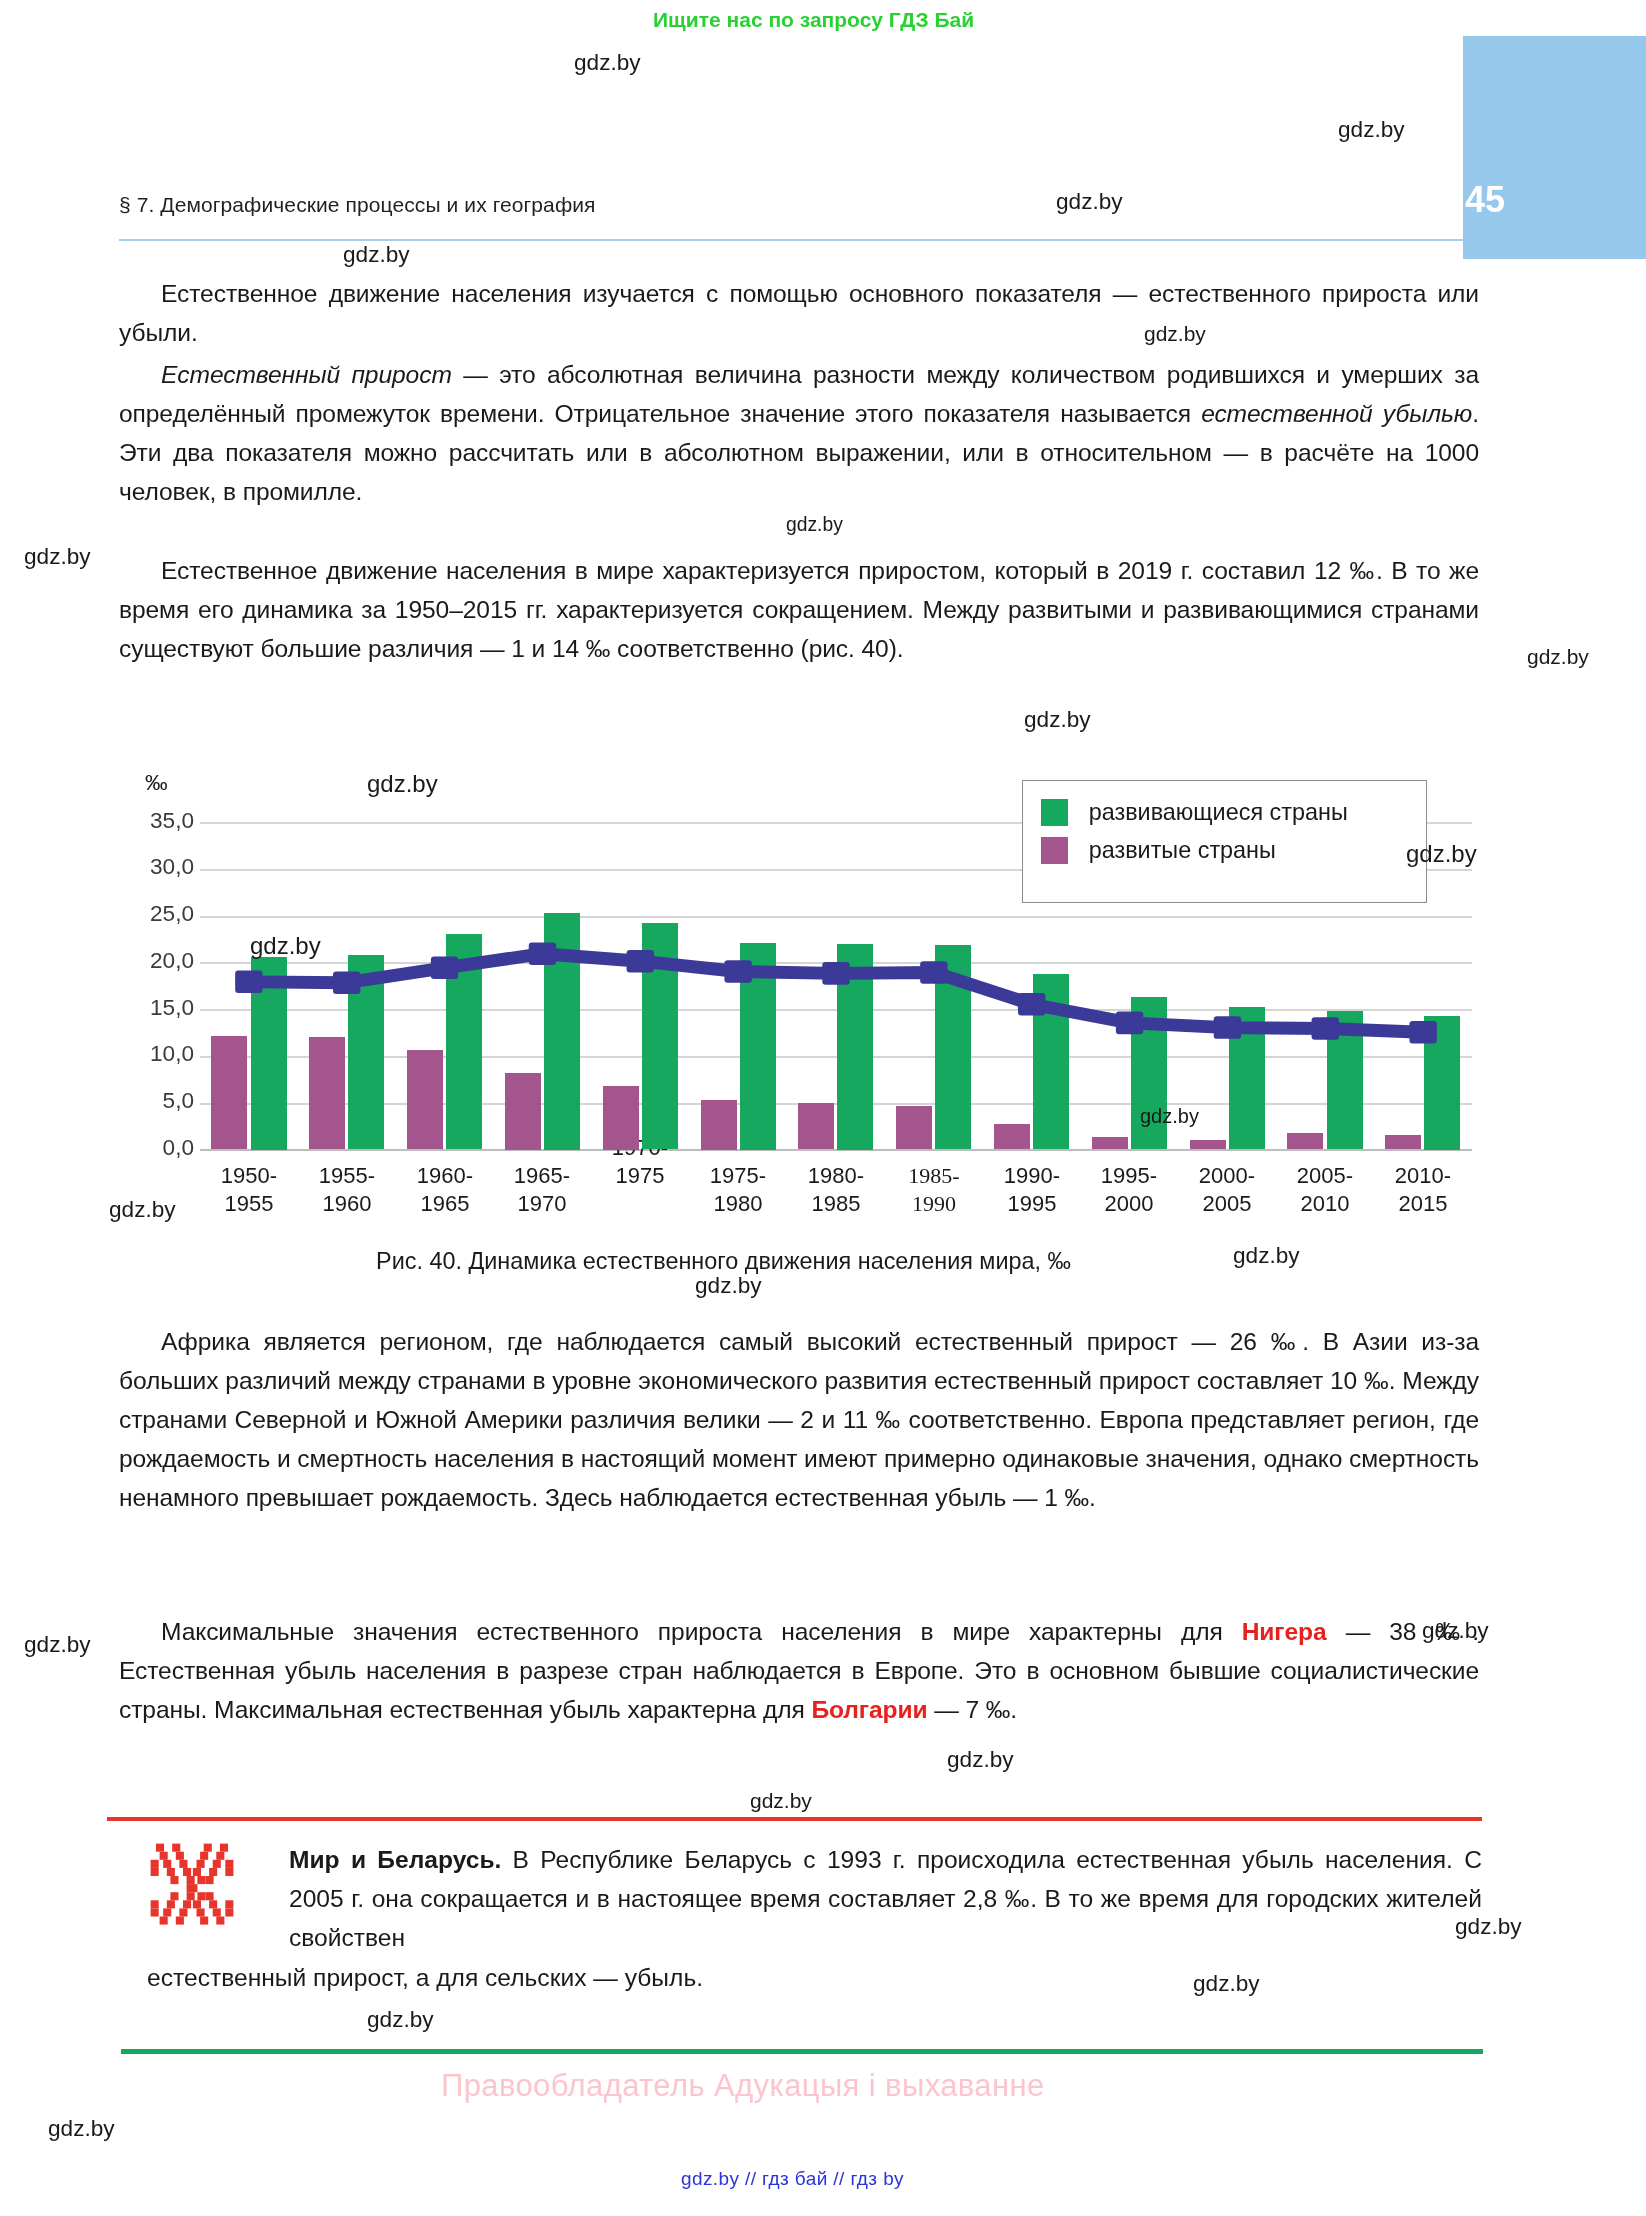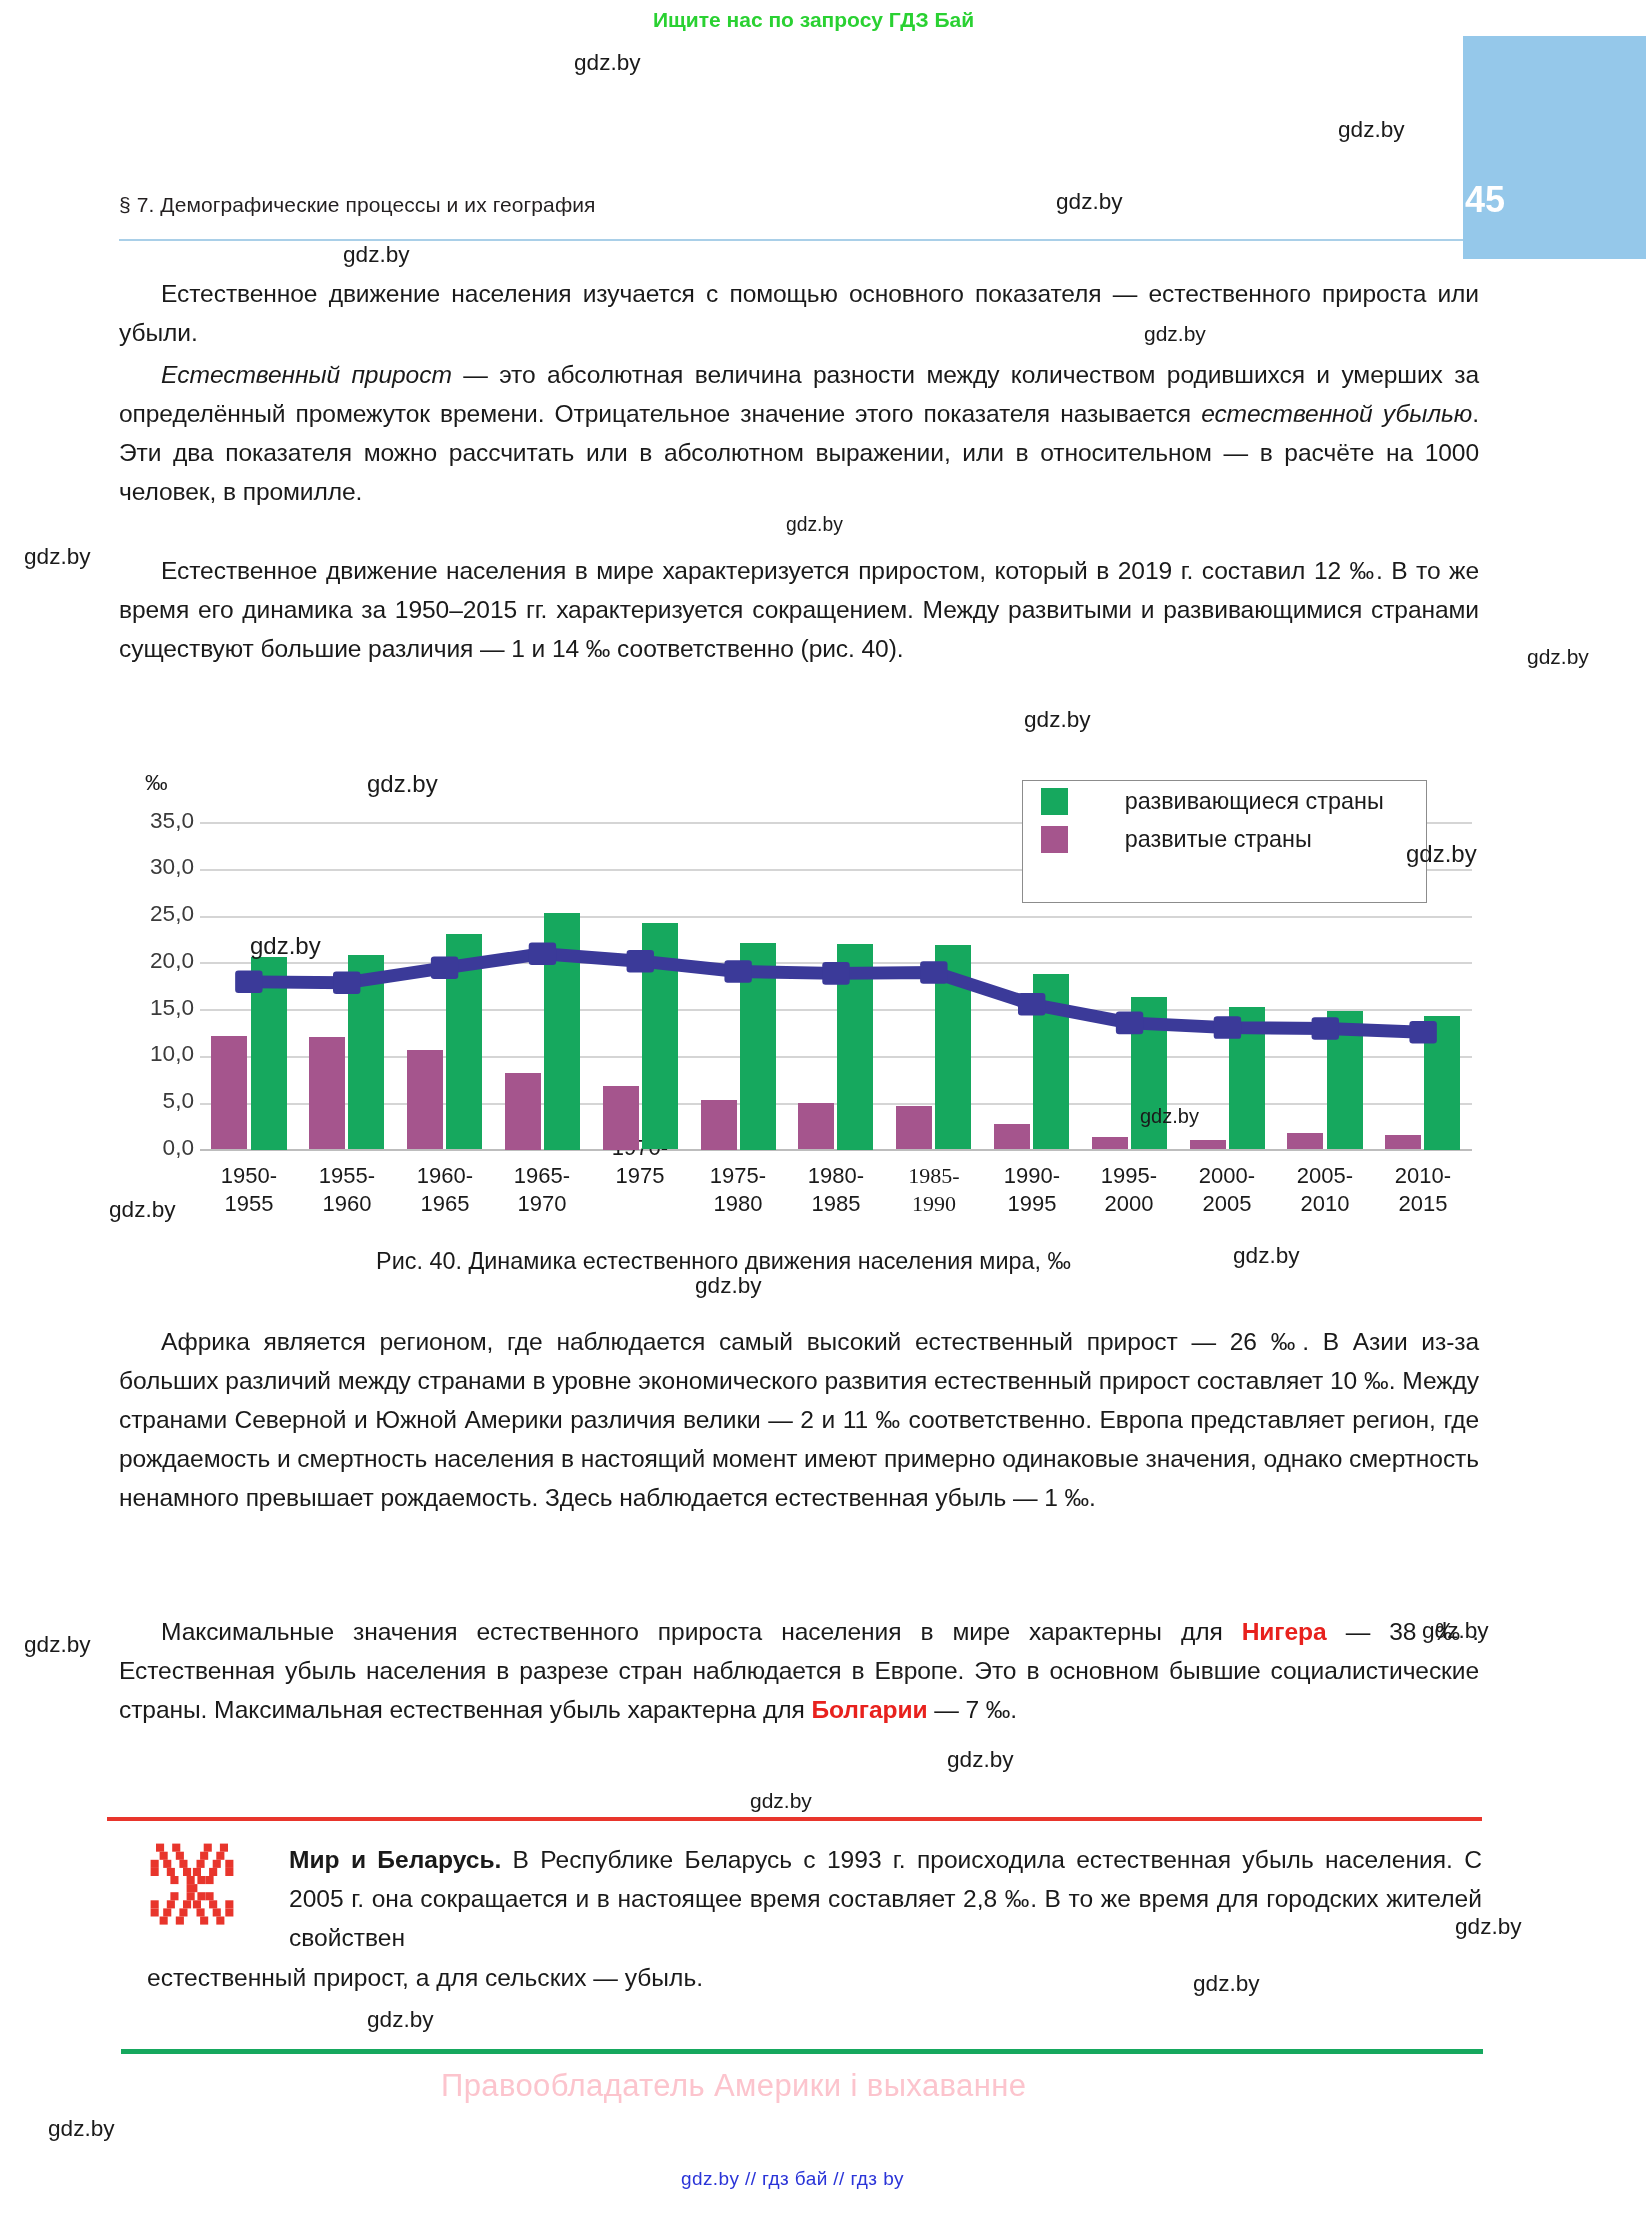--- a/index.html
+++ b/index.html
@@ -140,21 +140,21 @@
   }
   #legend {
     position: absolute;
     left: 1022px; top: 780px;
     width: 405px; height: 123px;
     background: #ffffff;
     border: 1.2px solid #8c8c8c;
     z-index: 20;
     padding: 7.3px 0 0 17.7px;
   }
-  .leg-row { display: flex; align-items: flex-start; height: 38px; gap: 36px; }
+  .leg-row { display: flex; align-items: flex-end; height: 38px; }
   .leg-swatch { width: 27px; height: 27px; margin-right: 21px; }
   .leg-swatch.green { background: #16a85e; }
   .leg-swatch.purple { background: #a5558d; }
   .leg-line {
     width: 48px; height: 14.5px;
     background: #3b3a99;
     border-radius: 7.3px;
     margin-right: 0px;
     margin-left: -11.3px;
     position: relative;
@@ -395,21 +395,21 @@
   </g>
 </svg>
 
 <div id="callout-text">
   <b>Мир и Беларусь.</b><span> В Республике Беларусь с 1993 г. происходила естественная убыль населения. С 2005 г. она сокращается и в настоящее время составляет 2,8 ‰. В то же время для городских жителей свойствен</span>
 </div>
 <div id="callout-text-last">естественный прирост, а для сельских — убыль.</div>
 
 <div id="callout-bottom-rule"></div>
 
-<div class="wm-pink" style="left:441px; top:2068px; font-size:31px;">Правообладатель Америки і выхаванне</div>
+<div class="wm-pink" style="left:441px; top:2068px; font-size:31px;">Правообладатель Адукацыя і выхаванне</div>
 <div class="wm-blue" style="left:681px; top:2168px; font-size:19px;">gdz.by  //  гдз бай  //  гдз by</div>
 
 <div class="wm" style="left:574px; top:50px; font-size:22.6px;">gdz.by</div>
 <div class="wm" style="left:1338px; top:117px; font-size:22.6px;">gdz.by</div>
 <div class="wm" style="left:1056px; top:189px; font-size:22.6px;">gdz.by</div>
 <div class="wm" style="left:343px; top:242px; font-size:22.6px;">gdz.by</div>
 <div class="wm" style="left:1144px; top:322px; font-size:21px;">gdz.by</div>
 <div class="wm" style="left:786px; top:514px; font-size:19.3px;">gdz.by</div>
 <div class="wm" style="left:24px; top:544px; font-size:22.6px;">gdz.by</div>
 <div class="wm" style="left:1527px; top:645px; font-size:21px;">gdz.by</div>

